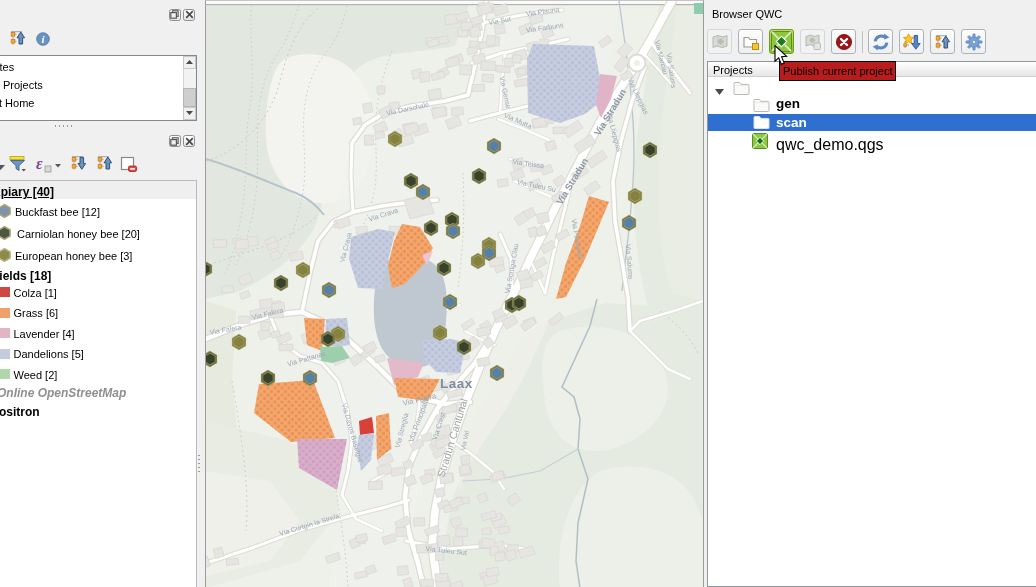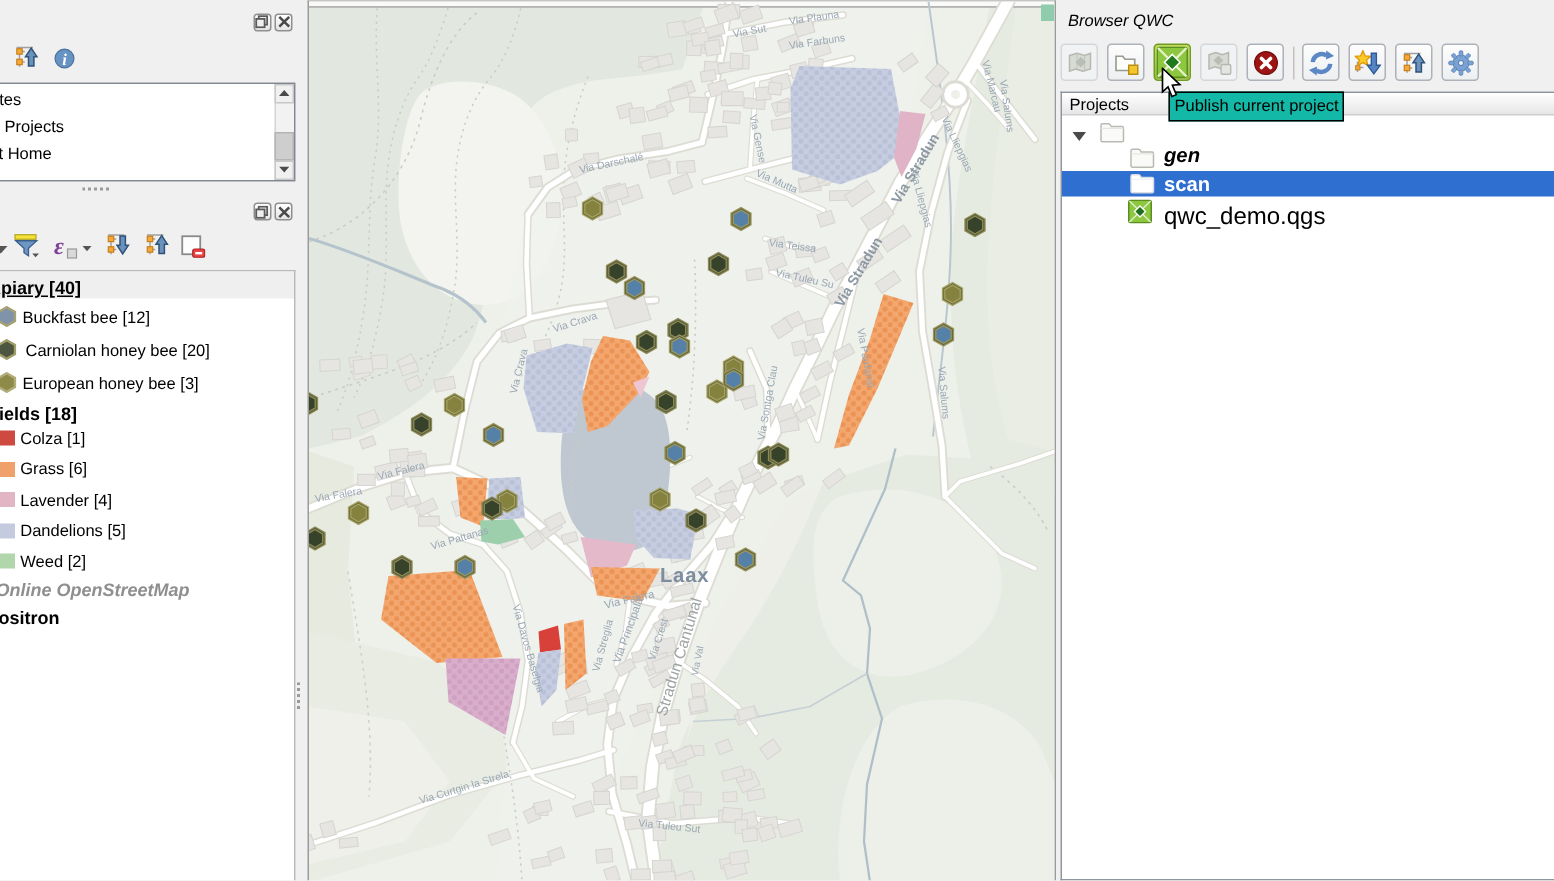--- a/index.html
+++ b/index.html
@@ -630,21 +630,21 @@
 <text transform="translate(441,426) rotate(-72)" font-size="7" fill="#9aa8b4" font-weight="400" text-anchor="middle">Via Crest</text>
 <text transform="translate(456,438) rotate(-73)" font-size="10.5" fill="#9fa5a4" font-weight="400" text-anchor="middle">Stradun Cantunal</text>
 <text transform="translate(467,440) rotate(-78)" font-size="6.5" fill="#9aa8b4" font-weight="400" text-anchor="middle">Via Val</text>
 <text transform="translate(446,552) rotate(6)" font-size="7" fill="#9aa8b4" font-weight="400" text-anchor="middle">Via Tuleu Sut</text>
 <text transform="translate(310,526) rotate(-17)" font-size="7" fill="#9aa8b4" font-weight="400" text-anchor="middle">Via Curtgin la Strela</text>
 <text x="440" y="387" font-size="13.5" fill="#7d8da0" font-weight="700" letter-spacing="0.5">Laax</text>
 </svg>
 </div>
 
 <div class="abs" style="left:704px;top:0;width:332px;height:587px;background:#f0f0f0;"></div>
-<div class="item" style="left:712px;top:8px;font-size:11px;font-style:italic;">Browser QWC</div>
+<div class="item" style="left:712px;top:8px;font-size:11px;">Browser QWC</div>
 
 <div class="tbtn dis" style="left:707px;top:29px;">
     <svg width="18" height="18" viewBox="0 0 18 18">
 <path d="M2,4 L7,2.5 L12,4 L16,2.5 L16,13 L11,14.5 L6,13 L2,14.5 Z" fill="#d8dbd4" stroke="#b4b8b0" stroke-width="1"></path>
 <path d="M7,2.5 L7,13 M12,4 L12,14.5" stroke="#c2c6be" stroke-width="0.8" fill="none"></path>
 <rect x="7" y="6" width="5" height="5" transform="rotate(45 9.5 8.5)" fill="#b9beb5"></rect>
 </svg>
   </div>
 <div class="tbtn" style="left:738px;top:29px;">
     <svg width="18" height="18" viewBox="0 0 18 18">
@@ -727,33 +727,33 @@
     </svg></div>
 <div class="abs" style="left:733px;top:81px;"><svg width="17" height="15" viewBox="0 0 17 15">
 <path d="M1,2.5 Q1,1.5 2,1.5 L6,1.5 Q6.8,1.5 7.2,2.3 L7.8,3.4 L15,3.4 Q16,3.4 16,4.4 L16,12.5 Q16,13.5 15,13.5 L2,13.5 Q1,13.5 1,12.5 Z" fill="#fafaf8" stroke="#b9b9b4" stroke-width="1"></path>
 <path d="M1,4.6 L16,4.6" stroke="#e4e4e0" stroke-width="0.8"></path>
 </svg></div>
 
 <div class="abs" style="left:753px;top:98px;"><svg width="17" height="15" viewBox="0 0 17 15">
 <path d="M1,2.5 Q1,1.5 2,1.5 L6,1.5 Q6.8,1.5 7.2,2.3 L7.8,3.4 L15,3.4 Q16,3.4 16,4.4 L16,12.5 Q16,13.5 15,13.5 L2,13.5 Q1,13.5 1,12.5 Z" fill="#fafaf8" stroke="#b9b9b4" stroke-width="1"></path>
 <path d="M1,4.6 L16,4.6" stroke="#e4e4e0" stroke-width="0.8"></path>
 </svg></div>
-<div class="item" style="left:776px;top:96px;font-size:13.5px;font-weight:700;font-style:italic;">gen</div>
+<div class="item" style="left:776px;top:96px;font-size:13.5px;font-weight:700;">gen</div>
 
 <div class="abs" style="left:708px;top:113.5px;width:328px;height:17.5px;background:#2e6fd0;"></div>
 <div class="abs" style="left:753px;top:115px;"><svg width="17" height="15" viewBox="0 0 17 15">
 <path d="M1,2.5 Q1,1.5 2,1.5 L6,1.5 Q6.8,1.5 7.2,2.3 L7.8,3.4 L15,3.4 Q16,3.4 16,4.4 L16,12.5 Q16,13.5 15,13.5 L2,13.5 Q1,13.5 1,12.5 Z" fill="#ffffff" stroke="#d8dce4" stroke-width="1"></path>
 <path d="M1,4.6 L16,4.6" stroke="#eef2f8" stroke-width="0.8"></path>
 </svg></div>
 <div class="item" style="left:776px;top:114.5px;font-size:13.5px;font-weight:700;color:#fff;">scan</div>
 
 <div class="abs" style="left:752px;top:133px;"><svg width="16" height="16" viewBox="0 0 16 16">
 <rect x="0.5" y="0.5" width="15" height="15" rx="1.5" fill="#8dc63f" stroke="#5a8f1f" stroke-width="1"></rect>
 <path d="M1,1 L15,15 M15,1 L1,15" stroke="#d9ecc2" stroke-width="1.1"></path>
 <rect x="5.4" y="5.4" width="5.2" height="5.2" transform="rotate(45 8 8)" fill="#1e6e1a" stroke="#ffffff" stroke-width="0.9"></rect>
 </svg></div>
 <div class="item" style="left:776px;top:135.5px;font-size:16px;">qwc_demo.qgs</div>
 
-<div class="abs" style="left:779px;top:61px;height:20px;background:#14b8a6;border:1px solid #000;display:flex;align-items:center;padding:0 3px;font-size:11px;white-space:nowrap;">Publish current project</div>
+<div class="abs" style="left:779px;top:61px;height:20px;background:#b91c1c;border:1px solid #000;display:flex;align-items:center;padding:0 3px;font-size:11px;white-space:nowrap;">Publish current project</div>
 
 <div class="abs" style="left:774px;top:45px;"><svg width="15" height="22" viewBox="0 0 15 22">
 <path d="M1,0.5 L1,16.2 L4.7,12.9 L7.3,19.3 L10.2,18.1 L7.6,11.8 L12.6,11.4 Z" fill="#ffffff" stroke="#000000" stroke-width="1.1"></path>
 </svg></div>
 
 </body></html>

